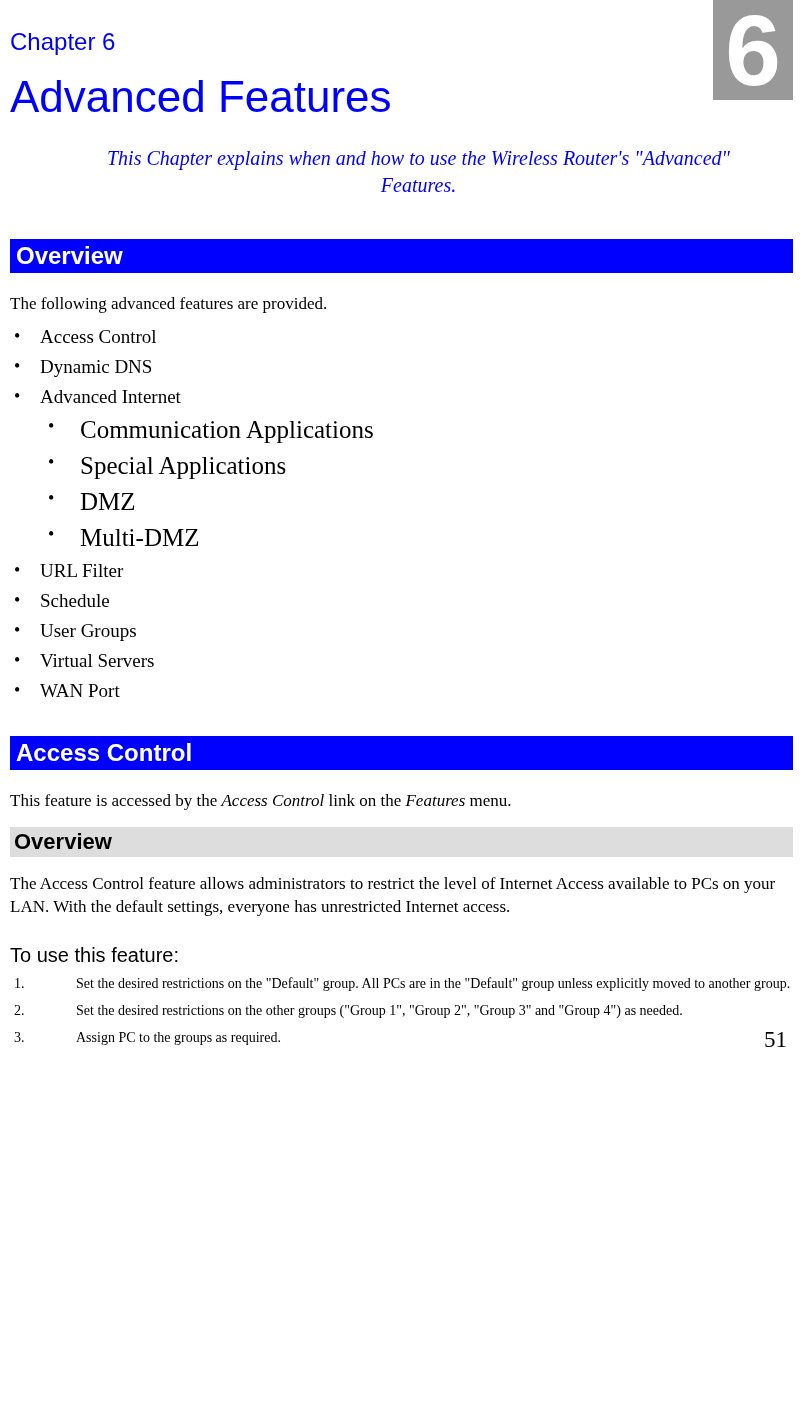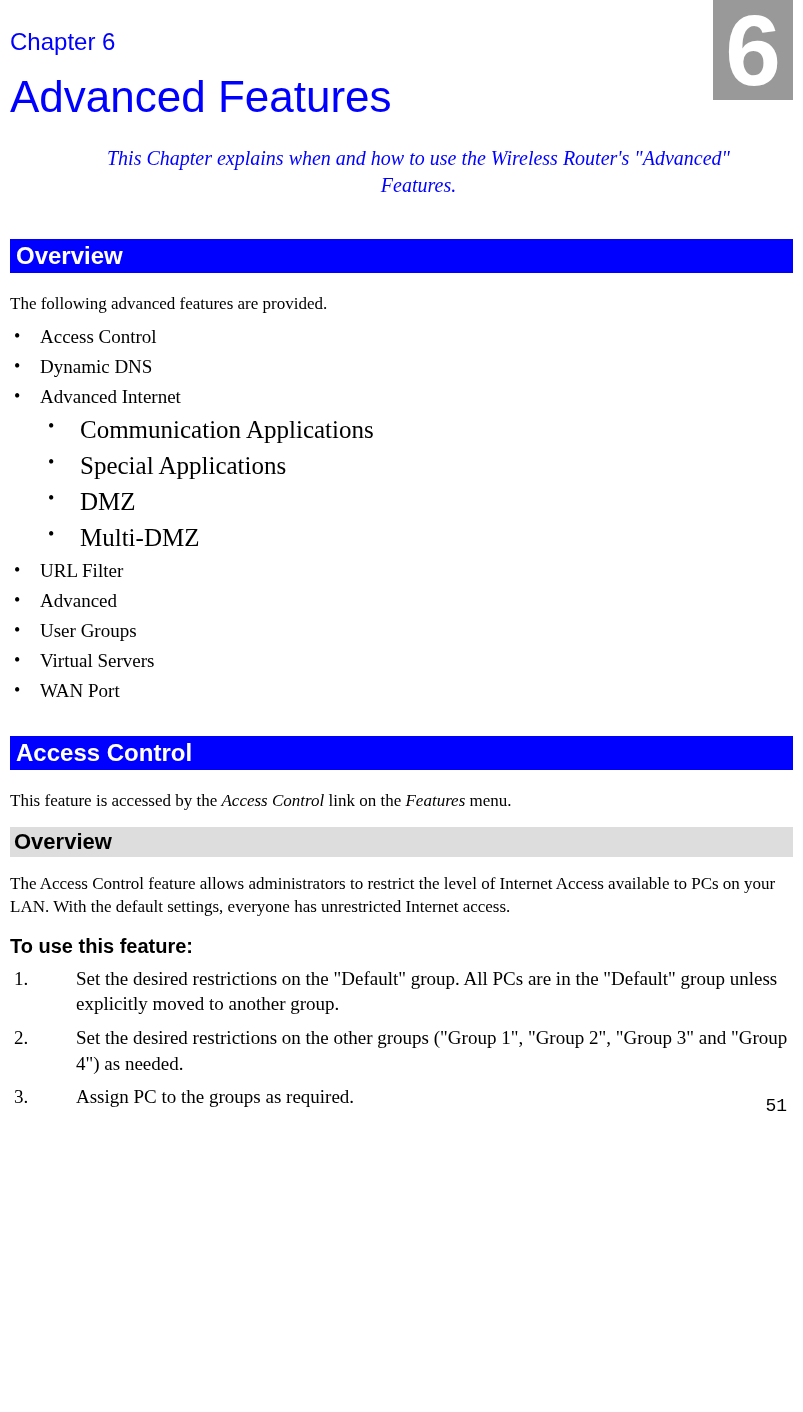--- a/index.html
+++ b/index.html
@@ -120,51 +120,50 @@
       color: #000;
       font-family: Arial, Helvetica, sans-serif;
       font-weight: bold;
       font-size: 22px;
       padding: 2px 4px;
       margin-top: 14px;
       margin-bottom: 16px;
     }
     .h3-plain {
       font-family: Arial, Helvetica, sans-serif;
-      font-weight: bold;
+      font-weight: normal;
       font-size: 20px;
-      margin-top: 16px;
+      margin-top: 25px;
       margin-bottom: 8px;
     }
     ol.steps {
       list-style: none;
       counter-reset: step;
       margin: 0;
       padding: 0;
     }
     ol.steps > li {
       counter-increment: step;
       position: relative;
       padding-left: 66px;
       margin: 8px 0;
-      font-size: 19px;
+      font-size: 14px;
       line-height: 1.35;
     }
     ol.steps > li::before {
       content: counter(step) ".";
       position: absolute;
       left: 4px;
       top: 0;
     }
     .page-number {
       position: absolute;
       bottom: 12px;
       right: 16px;
-      font-size: 18px;
-      font-family: Liberation Mono, monospace;
+      font-size: 23px;
     }
   </style>
 </head>
 <body>
 
 <div class="page">
 
   <div class="chapter-badge">6</div>
 
   <div class="chapter-label">Chapter 6</div>
@@ -181,21 +180,21 @@
     <li>
       <span>Advanced Internet</span>
       <ul class="inner">
         <li>Communication Applications</li>
         <li>Special Applications</li>
         <li>DMZ</li>
         <li>Multi-DMZ</li>
       </ul>
     </li>
     <li>URL Filter</li>
-    <li>Advanced</li>
+    <li>Schedule</li>
     <li>User Groups</li>
     <li>Virtual Servers</li>
     <li>WAN Port</li>
   </ul>
 
   <div class="section-banner">Access Control</div>
 
   <p class="body-text">
     <span>This feature is accessed by the </span><span class="ital">Access Control</span><span> link on the </span><span class="ital">Features</span><span> menu.</span>
   </p>

